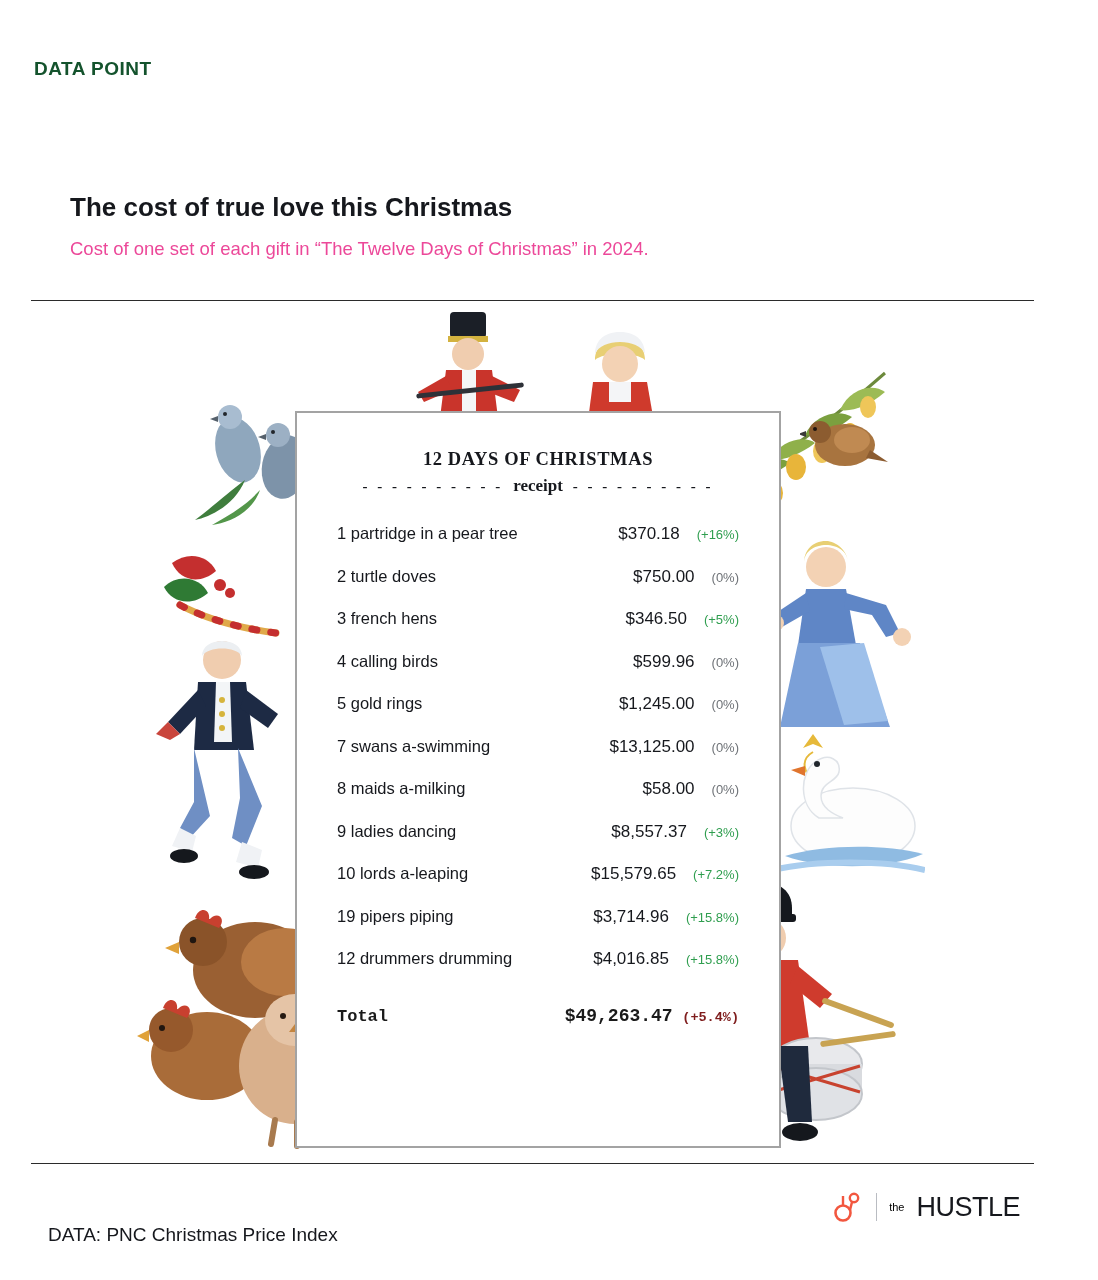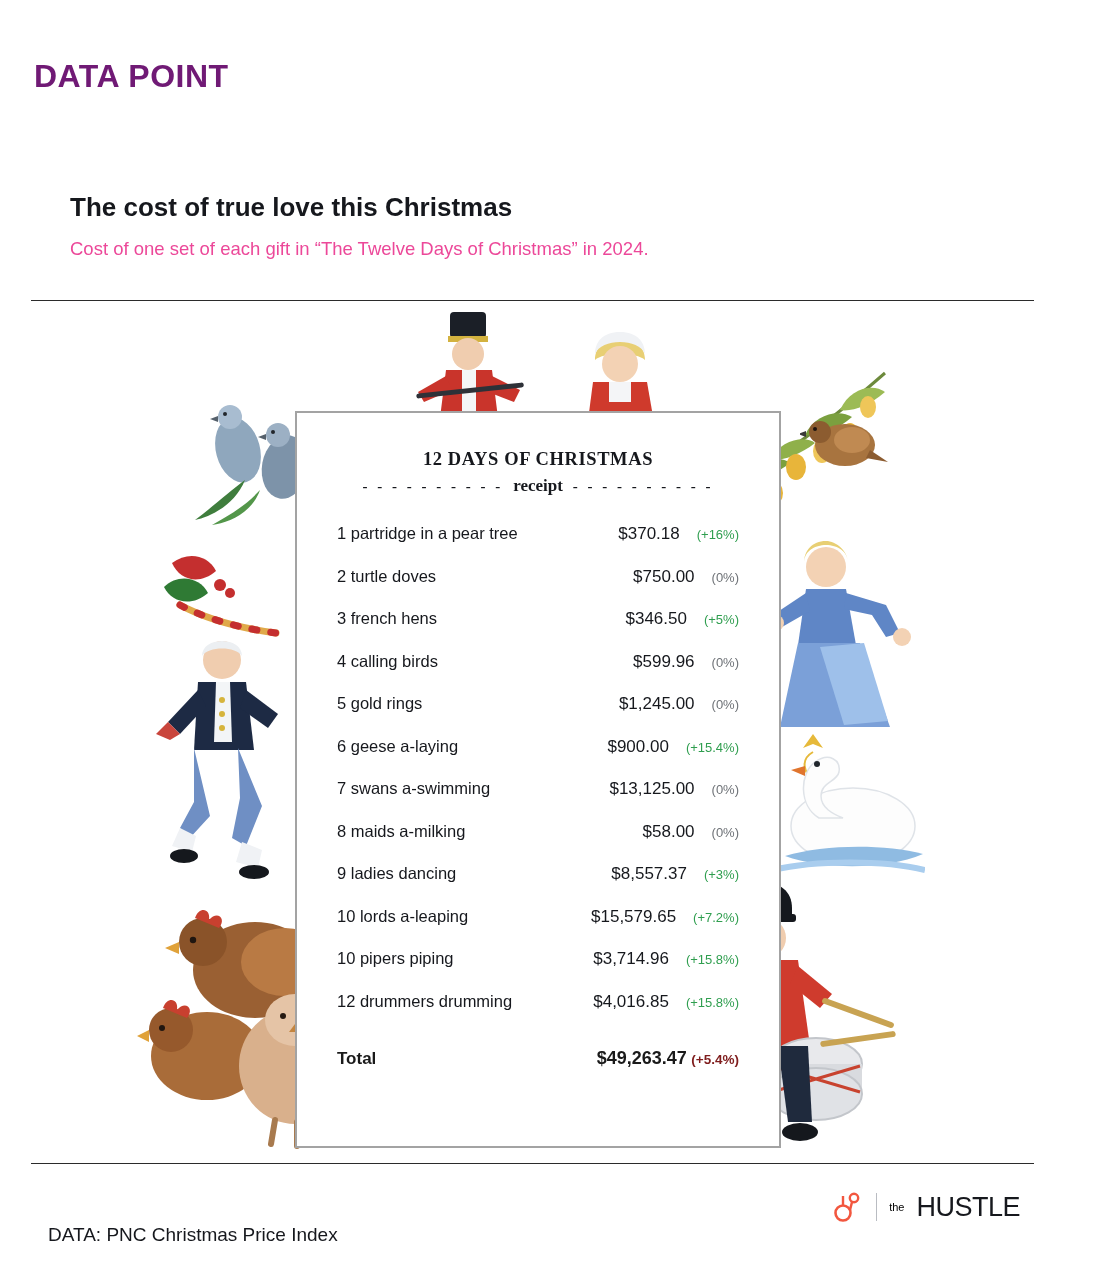--- a/index.html
+++ b/index.html
@@ -19,24 +19,24 @@
     position: relative;
     width: 1098px;
     height: 1280px;
   }
 
   
   .kicker {
     position: absolute;
     left: 34px;
     top: 58px;
-    font-size: 32px;
+    font-size: 19px;
     font-weight: bold;
     letter-spacing: 0.5px;
-    color: #701a75;
+    color: #14532d;
     text-align: center;
   }
   .headline {
     position: absolute;
     left: 70px;
     top: 192px;
     font-size: 26px;
     font-weight: bold;
     color: #16181d;
   }
@@ -172,20 +172,21 @@
     color: #2f9e4f;
   }
   .row .delta.zero {
     color: #6e7277;
   }
   .total-row {
     display: flex;
     align-items: baseline;
     justify-content: space-between;
     margin-top: 14px;
+    font-family: Liberation Mono, monospace;
   }
   .total-row .label,
   .total-row .price {
     font-weight: bold;
   }
   .total-row .label { font-size: 17px; }
   .total-row .price { font-size: 18px; }
   .total-row .delta { font-size: 13.5px; font-weight: bold; color: #7f1d1d; }
 </style>
 </head>
@@ -391,27 +392,20 @@
       </div>
 
       <div class="row">
         <span class="label">5 gold rings</span>
         <span class="right">
           <span class="price">$1,245.00</span>
           <span class="delta zero">(0%)</span>
         </span>
       </div>
 
-      <div class="row">
-        <span class="label">6 geese a-laying</span>
-        <span class="right">
-          <span class="price">$900.00</span>
-          <span class="delta">(+15.4%)</span>
-        </span>
-      </div>
 
       <div class="row">
         <span class="label">7 swans a-swimming</span>
         <span class="right">
           <span class="price">$13,125.00</span>
           <span class="delta zero">(0%)</span>
         </span>
       </div>
 
       <div class="row">
@@ -432,21 +426,21 @@
 
       <div class="row">
         <span class="label">10 lords a-leaping</span>
         <span class="right">
           <span class="price">$15,579.65</span>
           <span class="delta">(+7.2%)</span>
         </span>
       </div>
 
       <div class="row">
-        <span class="label">10 pipers piping</span>
+        <span class="label">19 pipers piping</span>
         <span class="right">
           <span class="price">$3,714.96</span>
           <span class="delta">(+15.8%)</span>
         </span>
       </div>
 
       <div class="row">
         <span class="label">12 drummers drumming</span>
         <span class="right">
           <span class="price">$4,016.85</span>

